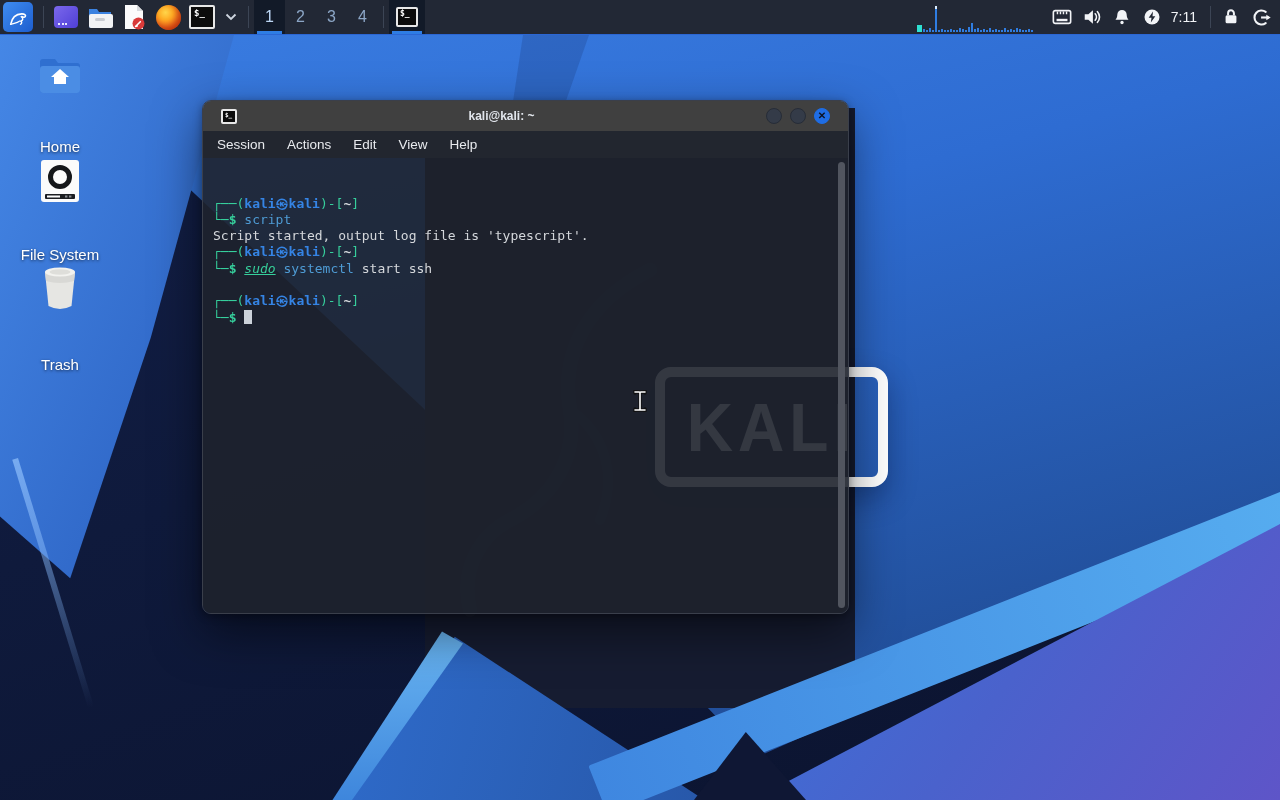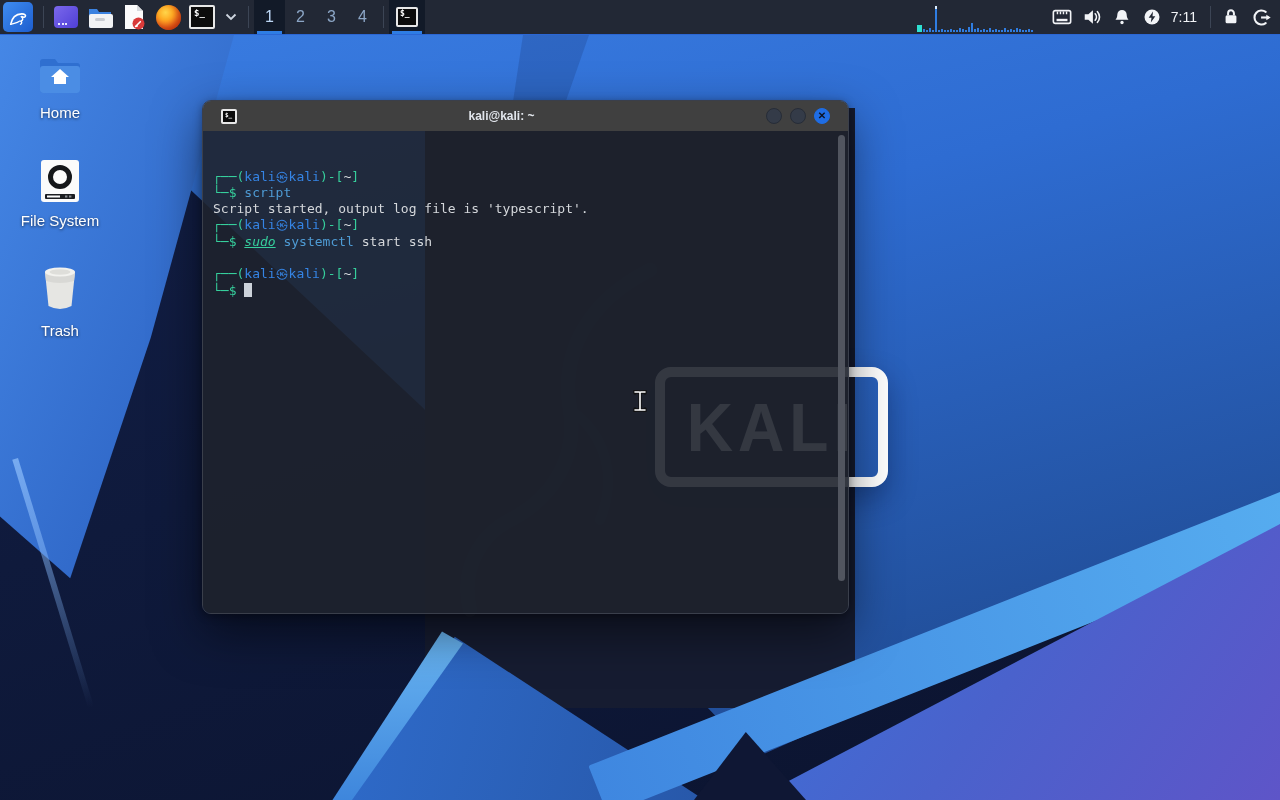--- a/index.html
+++ b/index.html
@@ -75,42 +75,42 @@
   #cpu-graph .bar.teal { background:#2ee0d2; width:5px; }
   #cpu-graph .bar.spike { background:linear-gradient(180deg,#d9ecff 0 3px,#2f7de2 3px); }
   .tray-btn { width:30px; height:34px; display:flex; align-items:center; justify-content:center;
     flex:0 0 auto; }
   #clock { color:#f2f4f7; font-size:14px; padding:0 8px 0 4px; flex:0 0 auto; }
 
   
   .desk-item { left:10px; width:100px; display:flex; flex-direction:column; align-items:center;
     gap:8px; z-index:5; }
   .desk-item .lbl { color:#ffffff; font-size:15px; text-shadow:0 1px 3px rgba(0,0,0,.65);
-    white-space:nowrap; }
+    white-space:nowrap;margin-top:34px; }
 
   
   #window { left:202px; top:100px; width:647px; height:514px; border-radius:9px;
     background:transparent; box-shadow:0 18px 48px rgba(0,0,0,.5), 0 2px 8px rgba(0,0,0,.35);
     border:1px solid #3a3f4b; overflow:hidden; z-index:20; display:flex; flex-direction:column; }
   #titlebar { height:30px; background:#404040; display:flex; align-items:center;
     padding:0 18px; flex:0 0 auto; }
   #title { flex:1; text-align:center; color:#e2e6ec; font-size:12px; font-weight:bold; }
   .tb-ic { width:16px; height:15px; font-size:6px; padding:1px 0 0 2px; flex:0 0 auto; }
   .winbtns { display:flex; gap:8px; flex:0 0 auto; }
   .wbtn { width:16px; height:16px; border-radius:50%; background:#343b48;
     border:1px solid #272d38; }
   .wbtn.close { background:#1f6de4; border-color:#1f6de4; color:#0d1220; display:flex;
     align-items:center; justify-content:center; font-size:10px; font-weight:bold; line-height:1; }
   #menubar { height:27px; background:#22262f; display:flex; align-items:center; gap:22px;
     padding:0 14px; flex:0 0 auto; }
   #menubar .mitem { color:#e8eaee; font-size:13.5px; }
   #viewport { flex:1; background:rgba(30,34,44,.9); position:relative;
     padding:5px 6px 0 10px; font-family:"DejaVu Sans Mono",monospace; font-size:13px;
     line-height:16.3px; white-space:pre; }
-  .tl span.b { font-weight:normal; }
+  .tl span.b { font-weight:bold; }
   .tl span.u { text-decoration:underline;font-style:italic; }
   .cursor-block { display:inline-block; width:8px; height:14px; background:#ccd2da;
     vertical-align:-2px; }
   #scrollbar { position:absolute; right:3px; top:4px; width:7px; height:446px;
     background:#51555f; border-radius:4px; }
 
   #mouse-cursor { left:632px; top:390px; z-index:60; }
 </style>
 </head>
 <body>
@@ -320,20 +320,27 @@
       <div class="term-ic tb-ic">
           <span>$_</span>
         </div>
       <div id="title">kali@kali: ~</div>
       <div class="winbtns">
         <div class="wbtn"></div>
         <div class="wbtn"></div>
         <div class="wbtn close">✕</div>
       </div>
     </div>
+    <div id="menubar">
+      <span class="mitem">Session</span>
+      <span class="mitem">Actions</span>
+      <span class="mitem">Edit</span>
+      <span class="mitem">View</span>
+      <span class="mitem">Help</span>
+    </div>
     <div id="viewport">
       <div id="term-lines"><div class="tl"><span style="color: rgb(54, 207, 156);">┌──(</span><span class="b" style="color: rgb(53, 132, 228);">kali㉿kali</span><span style="color: rgb(54, 207, 156);">)-[</span><span class="b" style="color: rgb(212, 215, 219);">~</span><span style="color: rgb(54, 207, 156);">]</span></div><div class="tl"><span style="color: rgb(54, 207, 156);">└─</span><span class="b" style="color: rgb(54, 207, 156);">$ </span><span style="color: rgb(78, 155, 212);">script</span></div><div class="tl"><span style="color: rgb(212, 215, 219);">Script started, output log file is 'typescript'.</span></div><div class="tl"><span style="color: rgb(54, 207, 156);">┌──(</span><span class="b" style="color: rgb(53, 132, 228);">kali㉿kali</span><span style="color: rgb(54, 207, 156);">)-[</span><span class="b" style="color: rgb(212, 215, 219);">~</span><span style="color: rgb(54, 207, 156);">]</span></div><div class="tl"><span style="color: rgb(54, 207, 156);">└─</span><span class="b" style="color: rgb(54, 207, 156);">$ </span><span class="u" style="color: rgb(54, 207, 156);">sudo</span><span style="color: rgb(212, 215, 219);"> </span><span style="color: rgb(78, 155, 212);">systemctl</span><span style="color: rgb(212, 215, 219);"> start ssh</span></div><div class="tl">&nbsp;</div><div class="tl"><span style="color: rgb(54, 207, 156);">┌──(</span><span class="b" style="color: rgb(53, 132, 228);">kali㉿kali</span><span style="color: rgb(54, 207, 156);">)-[</span><span class="b" style="color: rgb(212, 215, 219);">~</span><span style="color: rgb(54, 207, 156);">]</span></div><div class="tl"><span style="color: rgb(54, 207, 156);">└─</span><span class="b" style="color: rgb(54, 207, 156);">$ </span><span class="cursor-block"></span></div></div>
       <div id="scrollbar"></div>
     </div>
   </div>
 
   <svg id="mouse-cursor" class="abs" width="16" height="22" viewBox="0 0 16 22">
     <path d="M3 2 h4 M9 2 h4 M8 2 v18 M3 20 h4 M9 20 h4 M3 1 v2 M13 1 v2 M3 19 v2 M13 19 v2" stroke="#111" stroke-width="3.4" stroke-linecap="round"></path>
     <path d="M3 2 h4 M9 2 h4 M8 2 v18 M3 20 h4 M9 20 h4" stroke="#fff" stroke-width="1.6" stroke-linecap="round"></path>
   </svg>

